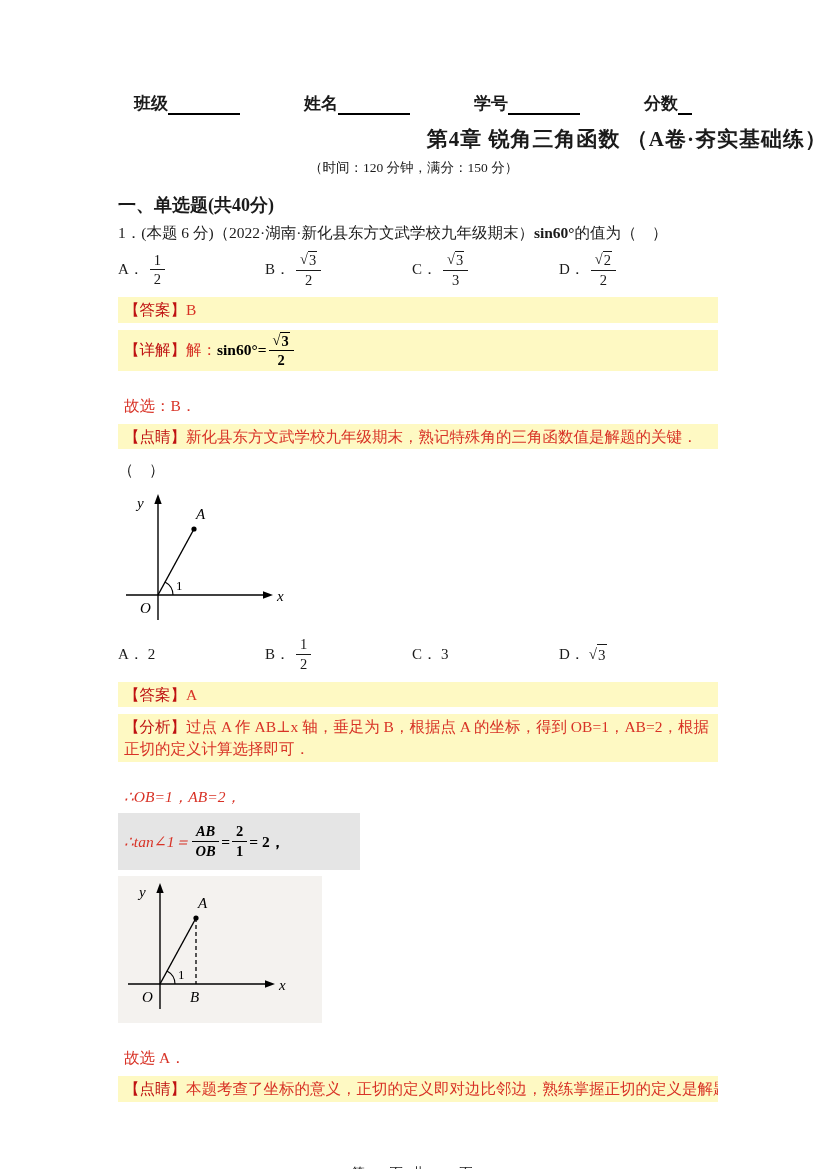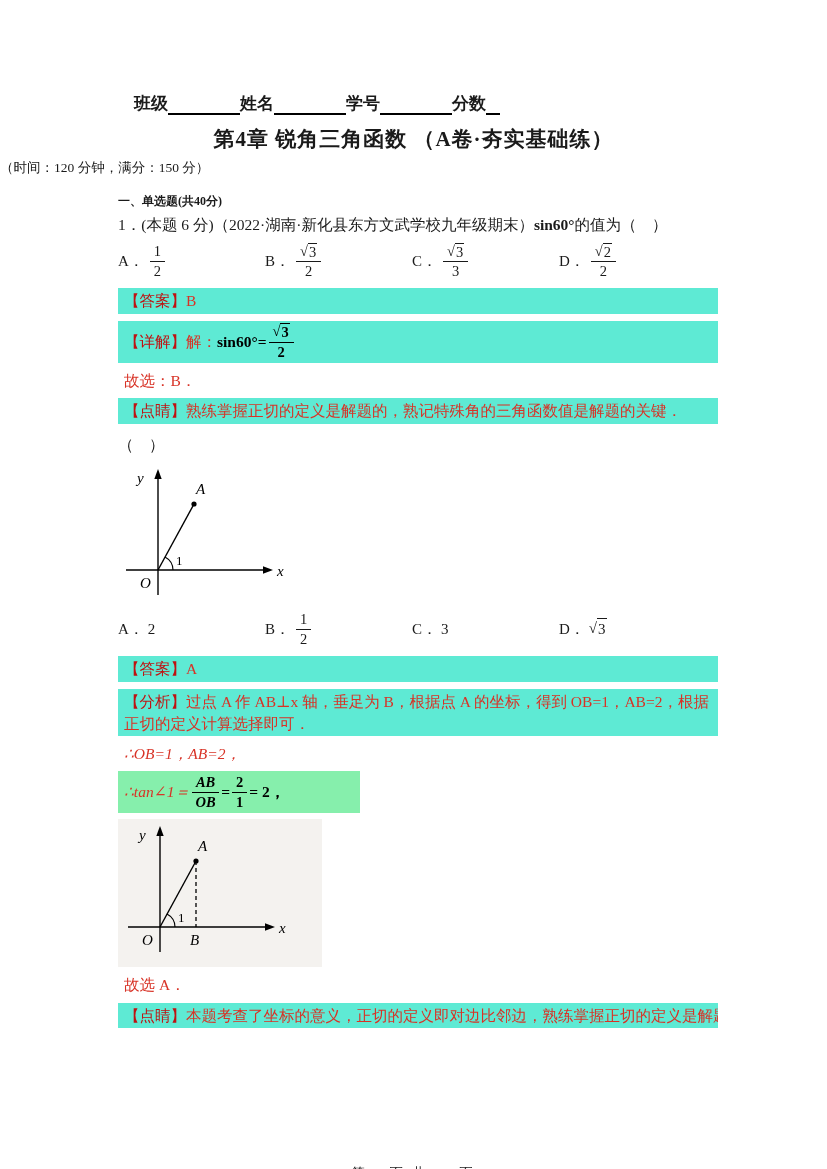--- a/index.html
+++ b/index.html
@@ -3,53 +3,53 @@
 <meta charset="utf-8">
 <style>
   html,body{margin:0;padding:0;}
   body{
     width:827px;height:1169px;background:#ffffff;position:relative;overflow:hidden;
     font-family:"Liberation Serif","DejaVu Serif",serif;color:#1a1a1a;
   }
   .page{position:relative;width:827px;height:1169px;}
 
   
-  .hdr-fields{margin:92px 0 0 134px;display:flex;align-items:flex-end;
+  .hdr-fields{margin:92px 0 0 134px;display:flex;align-items:flex-end;column-gap:64px;
     font-weight:bold;font-size:17px;white-space:nowrap;}
   .field{display:flex;align-items:flex-end;}
   .blank{display:inline-block;width:72px;border-bottom:2px solid #000;height:18px;}
   .blank.short{width:14px;}
 
-  .doc-title{margin-top:10px;text-align:center;font-size:21px;font-weight:bold;letter-spacing:1px;}
-  .doc-meta{margin-top:6px;font-size:13.5px;}
+  .doc-title{margin-top:10px;text-align:right;font-size:21px;font-weight:bold;letter-spacing:1px;}
+  .doc-meta{margin-top:6px;text-align:center;font-size:13.5px;}
 
   .content{margin-left:118px;width:600px;font-size:15.5px;line-height:1.4;}
 
-  .section-heading{margin-top:16px;font-weight:bold;font-size:12px;}
+  .section-heading{margin-top:16px;font-weight:bold;font-size:18px;}
   .stem{margin-top:4px;}
   .stem .bmath{font-weight:bold;}
 
   .opts{display:flex;margin-top:6px;align-items:center;min-height:40px;}
   .opt{width:147px;display:flex;align-items:center;font-size:15px;}
   .opt .letter{margin-right:4px;}
 
   .frac{display:inline-flex;flex-direction:column;align-items:center;vertical-align:middle;
     line-height:1.15;margin:0 2px;font-size:14.5px;}
   .frac .num{padding:0 4px 1px;border-bottom:1.2px solid currentColor;display:inline-flex;align-items:flex-end;}
   .frac .den{padding-top:1px;}
   .sqrt{display:inline-flex;align-items:flex-start;}
   .sqrt .rad{border-top:1.2px solid currentColor;padding:0 1px;}
 
-  .ab{background:#5eead4;color:#d83226;padding:2px 6px;margin-top:7px;}
+  .ab{background:#fef9c3;color:#d83226;padding:2px 6px;margin-top:7px;}
   .ab .lbl{color:#bf1212;}
-  .redline{color:#d83226;margin-top:7px;padding-left:6px;}
+  .redline{color:#d83226;margin-top:24px;padding-left:6px;}
   .blackmath{color:#000;font-weight:bold;}
   .detail-row{display:flex;align-items:center;}
-  .calcline{display:flex;align-items:center;background:#86efac;color:#d83226;
-    padding:3px 6px;margin-top:6px;font-style:italic;}
+  .calcline{display:flex;align-items:center;background:#e5e5e5;color:#d83226;
+    padding:10px 6px;margin-top:6px;font-style:italic;}
   .calcline .blackfrac{color:#000;font-weight:bold;font-style:italic;}
   .calcline .plain{color:#000;font-weight:bold;font-style:normal;}
 
   .graph-box{margin-top:8px;}
   .graph2-wrap{margin-top:6px;background:#f4f2ef;width:202px;padding:2px 0 2px 2px;}
   svg text{font-family:"Liberation Serif","DejaVu Serif",serif;font-size:15px;}
   svg text.ital{font-style:italic;}
   svg text.small{font-size:13px;}
 
   .cutline{white-space:nowrap;overflow:hidden;}
@@ -154,21 +154,21 @@
               <span class="rad">3</span>
             </span>
           </span>
         <span class="den">2</span>
       </span>
     </div>
 
     <div class="redline">故选：B．</div>
 
     <div class="ab">
-      <span class="lbl">【点睛】</span><span>熟练掌握正切的定义是解题的，熟记特殊角的三角函数值是解题的关键．</span>
+      <span class="lbl">【点睛】</span><span>新化县东方文武学校九年级期末，熟记特殊角的三角函数值是解题的关键．</span>
     </div>
 
     <div class="stem" style="margin-top:10px;">
       <div>（　）</div>
     </div>
 
     <div class="graph-box">
       <svg viewBox="0 0 195 138" width="195" height="138">
         <line x1="40" y1="131" x2="40" y2="12" stroke="#000" stroke-width="1.4"></line>
         <polygon points="40,5 36.3,15 43.7,15" fill="#000"></polygon>

